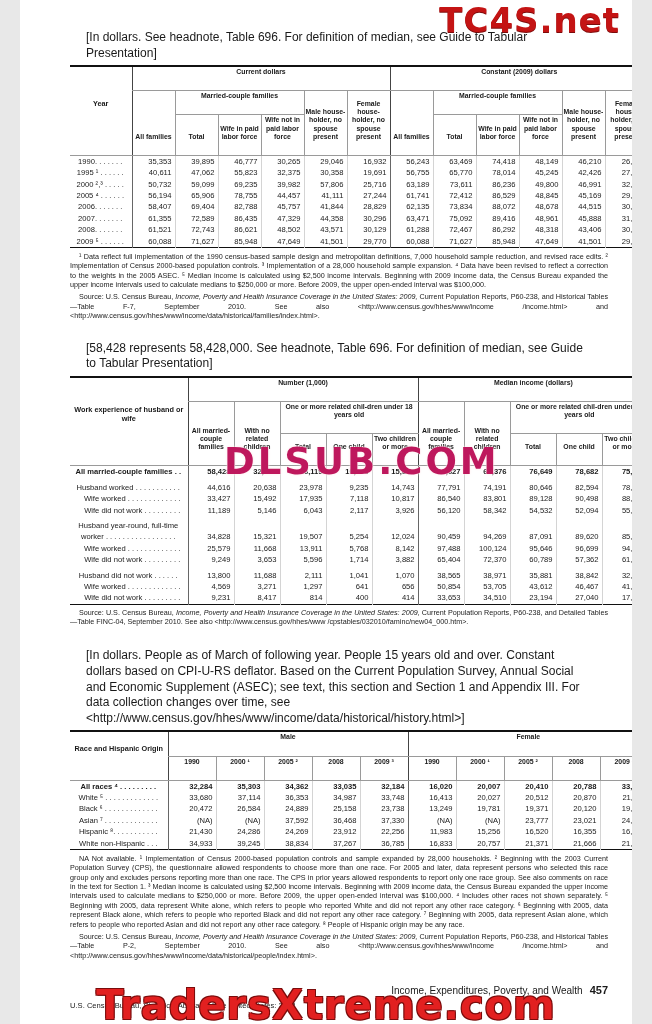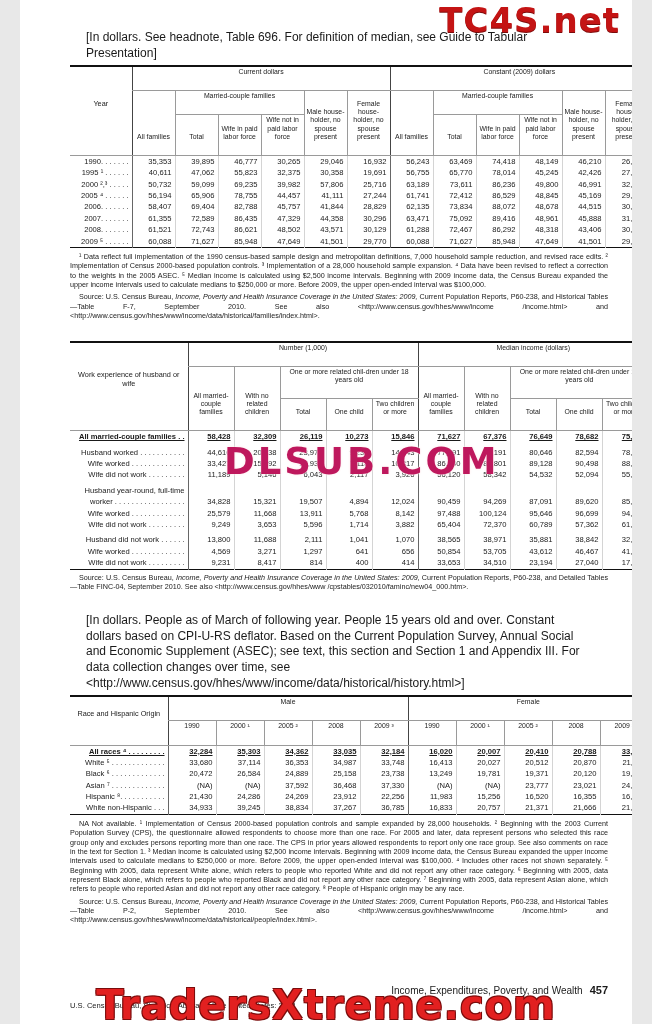--- a/index.html
+++ b/index.html
@@ -22,33 +22,33 @@
 
   section{position:relative;}
   .sec2{margin-top:20px;}
   .sec3{margin-top:22px;}
 
   .tbl-title{font-size:11.6px;font-weight:bold;line-height:1.28;max-width:572px;margin:0;}
   .headnote{font-size:12px;line-height:1.3;margin:4px 16px 4px;max-width:578px;}
 
   .stat-table{width:578px;border-collapse:collapse;table-layout:fixed;
               border-top:2px solid #111;border-bottom:1.6px solid #111;}
-  .stat-table th{font-weight:normal;font-size:6.9px;line-height:1.18;text-align:center;
+  .stat-table th{font-weight:bold;font-size:6.9px;line-height:1.18;text-align:center;
               vertical-align:bottom;padding:1px 1px 14px;border-left:1px solid #9a9a9a;
               border-bottom:1px solid #9a9a9a;}
   .stat-table th.stub-h{border-left:none;vertical-align:middle;font-size:7.3px;}
   .stat-table th.gl{border-left:1px solid #444;}
   .stat-table tbody td{font-size:7.6px;line-height:1.5;text-align:right;
               padding:0 3px 0 1px;border-left:1px solid #d4d4d4;vertical-align:bottom;}
   .stat-table tbody tr:first-child td{border-top:1.6px solid #111;}
-  .stat-table tbody td.stub{text-align:right;border-left:none;padding-left:2px;
+  .stat-table tbody td.stub{text-align:center;border-left:none;padding-left:2px;
               overflow:hidden;}
   .stat-table tbody td.grp{border-left:1px solid #666;}
   .stat-table tbody td.ind1{padding-left:10px;}
-  .stat-table tr.bold td{font-weight:bold;text-decoration:underline;}
+  .stat-table tr.bold td{font-weight:bold;}
   .stat-table tr.gap td{padding-top:4px;}
 
   .fn{font-size:7.2px;line-height:1.3;margin:4px 0 0;text-align:justify;
       text-indent:9px;max-width:578px;}
   .src{font-size:7.2px;line-height:1.3;margin:3px 0 0;text-align:justify;
       text-indent:9px;max-width:578px;}
   .src i{}
 
   .footer-right{position:absolute;right:24px;bottom:28px;font-size:10px;
       display:flex;align-items:baseline;gap:7px;}
@@ -229,20 +229,21 @@
           </tr>
         </tbody>
     </table>
 
     <p class="fn">¹ Data reflect full implementation of the 1990 census-based sample design and metropolitan definitions, 7,000 household sample reduction, and revised race edits. ² Implementation of Census 2000-based population controls. ³ Implementation of a 28,000 household sample expansion. ⁴ Data have been revised to reflect a correction to the weights in the 2005 ASEC. ⁵ Median income is calculated using $2,500 income intervals. Beginning with 2009 income data, the Census Bureau expanded the upper income intervals used to calculate medians to $250,000 or more. Before 2009, the upper open-ended interval was $100,000.</p>
     <p class="src"><span>Source: U.S. Census Bureau, </span><i>Income, Poverty and Health Insurance Coverage in the United States: 2009,</i><span> Current Population Reports, P60-238, and Historical Tables—Table F-7, September 2010. See also &lt;http://www.census.gov/hhes/www/income /income.html&gt; and &lt;http://www.census.gov/hhes/www/income/data/historical/families/index.html&gt;.</span></p>
   </section>
 
   <section class="sec2">
     <div class="wm-mid">DLSUB.COM</div>
+    <p class="headnote">[58,428 represents 58,428,000. See headnote, Table 696. For definition of median, see Guide to Tabular Presentation]</p>
 
     <table class="stat-table">
       <colgroup>
         <col style="width:118px">
         <col style="width:46px">
           <col style="width:46px">
           <col style="width:46px">
           <col style="width:46px">
           <col style="width:46px">
         <col style="width:46px">
@@ -325,21 +326,21 @@
             <td class="num">58,342</td>
             <td class="num">54,532</td>
             <td class="num">52,094</td>
             <td class="num">55,666</td>
           </tr>
           <tr class="gap">
             <td class="stub">Husband year-round, full-time worker . . . . . . . . . . . . . . . . .</td>
             <td class="num grp">34,828</td>
             <td class="num">15,321</td>
             <td class="num">19,507</td>
-            <td class="num">4,894</td>
+            <td class="num">5,254</td>
             <td class="num">12,024</td>
             <td class="num grp">90,459</td>
             <td class="num">94,269</td>
             <td class="num">87,091</td>
             <td class="num">89,620</td>
             <td class="num">85,785</td>
           </tr>
           <tr class="">
             <td class="stub ind1">Wife worked . . . . . . . . . . . . .</td>
             <td class="num grp">25,579</td>

